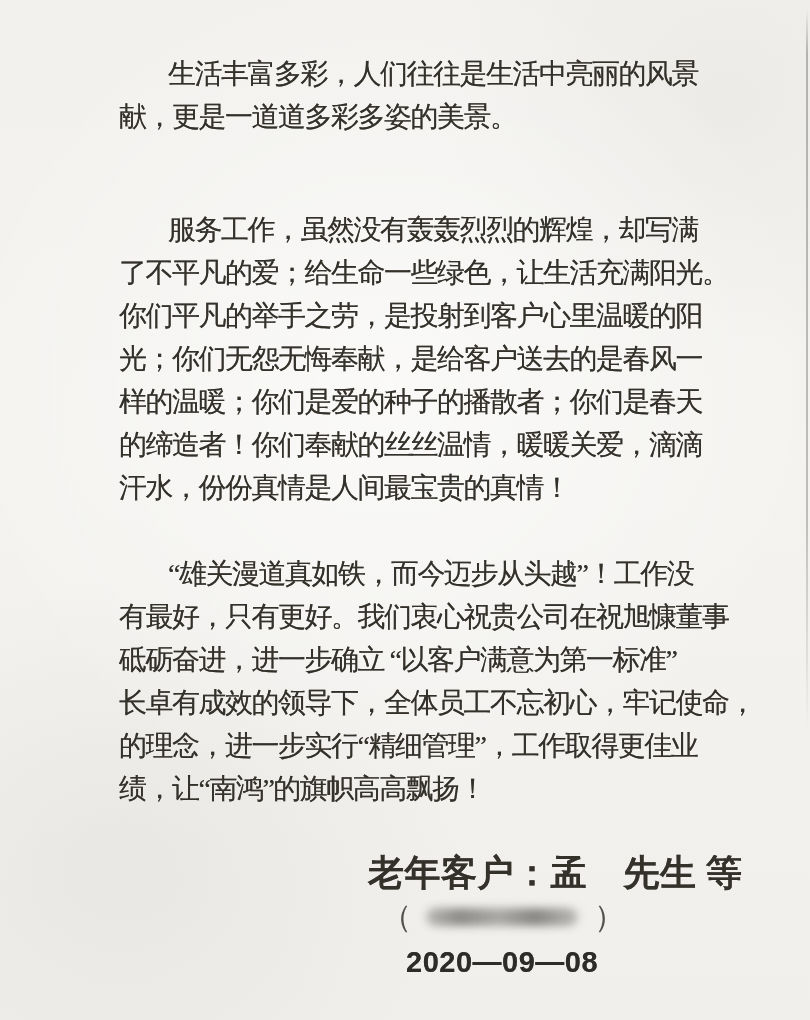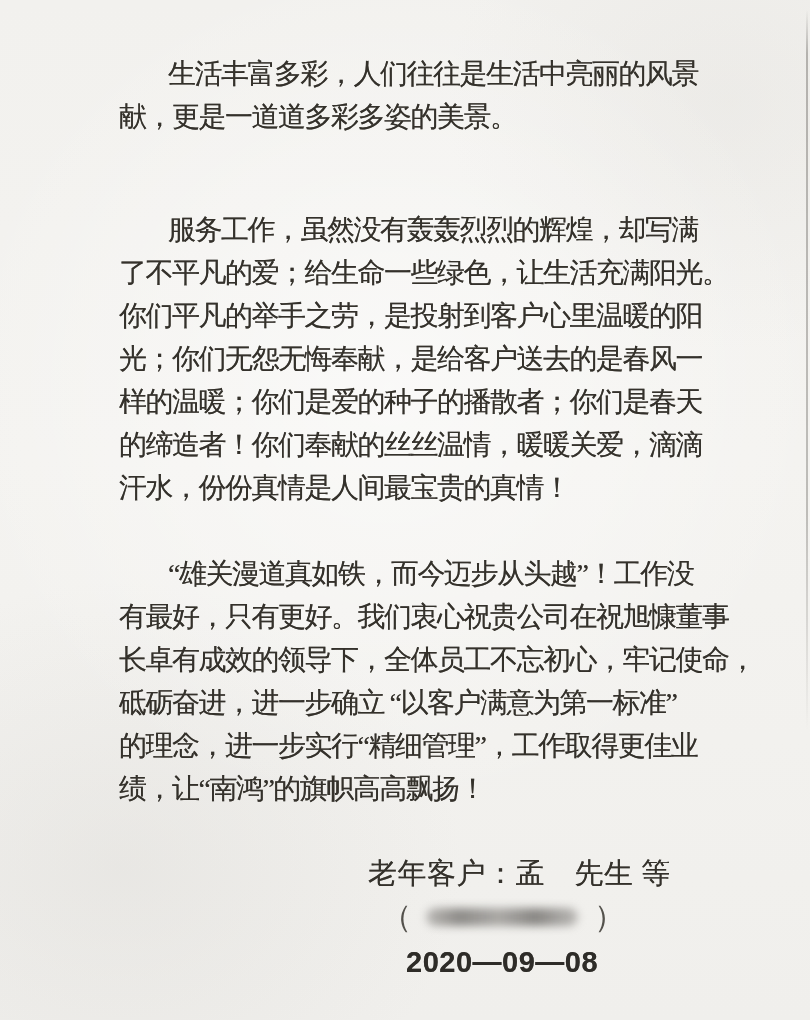--- a/index.html
+++ b/index.html
@@ -31,25 +31,26 @@
   }
   .para .line { white-space: nowrap; }
   .para .line.indent { padding-left: 49px; }
   .p1 { top: 36px; margin-top: 16px; }
   .p2 { top: 208px; }
   .p3 { top: 552px; }
   .sig-line {
     position: absolute;
     left: 368px;
     top: 856px;
-    font-size: 29px;
+    font-size: 36px;
     line-height: 34px;
     letter-spacing: 0.5px;
     white-space: nowrap;
     text-shadow: 0 0 0.5px rgba(52,49,43,0.65);
+    font-weight: bold;
   }
   .phone-line {
     position: absolute;
     left: 381px;
     top: 896px;
     height: 42px;
     display: flex;
     align-items: center;
     font-size: 31px;
     color: rgba(62,59,53,0.88);
@@ -112,22 +113,22 @@
     <div class="line">你们平凡的举手之劳，是投射到客户心里温暖的阳</div>
     <div class="line">光；你们无怨无悔奉献，是给客户送去的是春风一</div>
     <div class="line">样的温暖；你们是爱的种子的播散者；你们是春天</div>
     <div class="line">的缔造者！你们奉献的丝丝温情，暖暖关爱，滴滴</div>
     <div class="line">汗水，份份真情是人间最宝贵的真情！</div>
   </div>
 
   <div class="para p3">
     <div class="line indent">“雄关漫道真如铁，而今迈步从头越”！工作没</div>
     <div class="line">有最好，只有更好。我们衷心祝贵公司在祝旭慷董事</div>
+    <div class="line">砥砺奋进，进一步确立 “以客户满意为第一标准”</div>
     <div class="line">长卓有成效的领导下，全体员工不忘初心，牢记使命，</div>
-    <div class="line">砥砺奋进，进一步确立 “以客户满意为第一标准”</div>
     <div class="line">的理念，进一步实行“精细管理”，工作取得更佳业</div>
     <div class="line">绩，让“南鸿”的旗帜高高飘扬！</div>
   </div>
 
   <div class="sig-line">老年客户：孟　先生 等</div>
 
   <div class="phone-line">
     <span class="paren">（</span>
     <span class="redact-blob"></span>
     <span class="paren">）</span>

